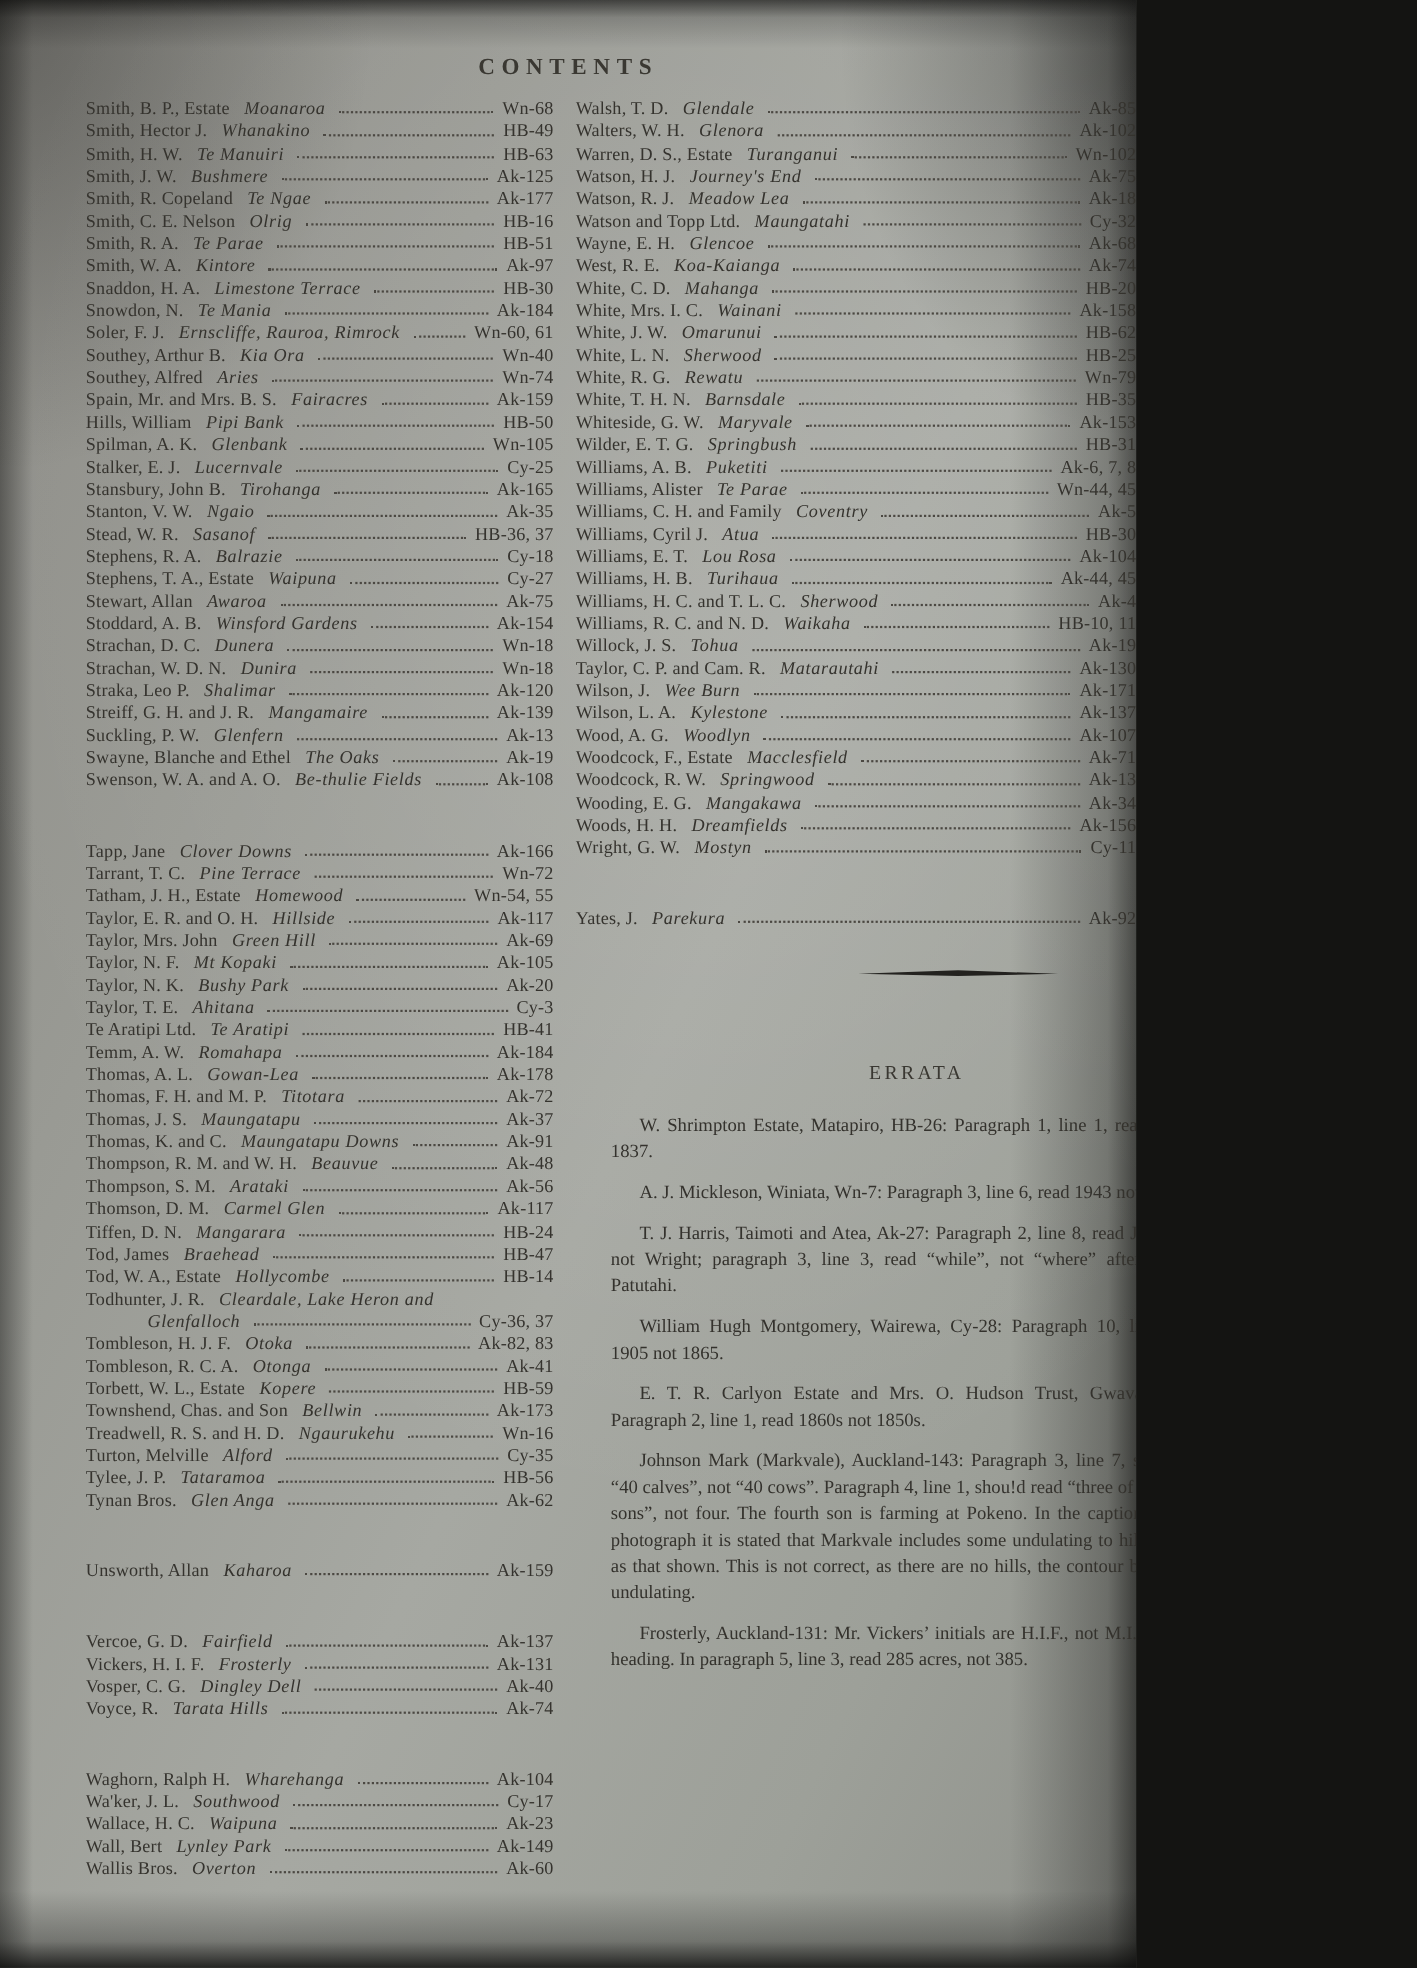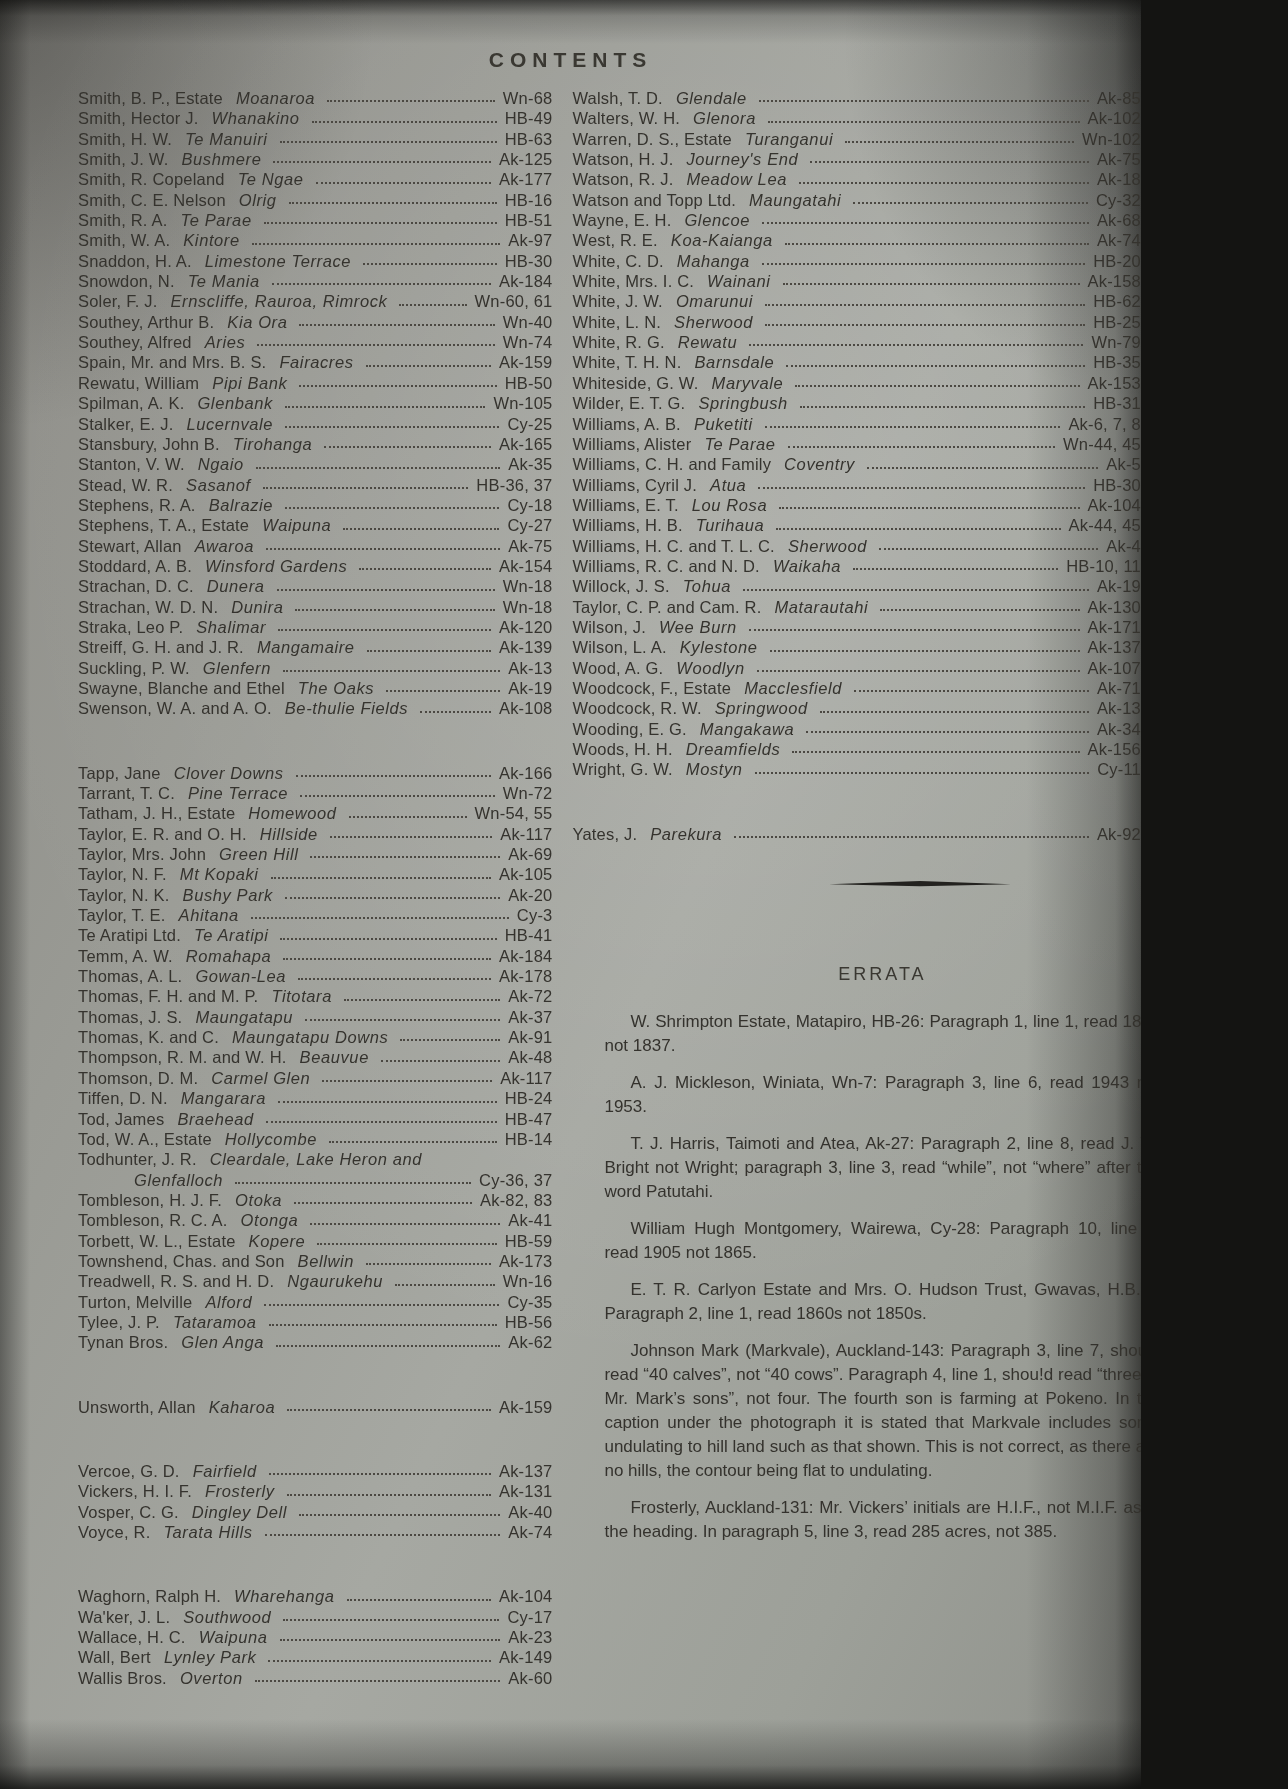--- a/index.html
+++ b/index.html
@@ -1,17 +1,17 @@
 <!DOCTYPE html>
 <html><head>
 <meta charset="utf-8">
 <style>
   html,body{margin:0;padding:0;background:#141412;}
-  .stage{position:relative;width:1141px;height:1789px;overflow:hidden;
-         font-family:Liberation Sans, sans-serif;}
+  .stage{position:relative;width:1033px;height:1789px;overflow:hidden;
+         font-family:Liberation Serif, serif;}
   .page{position:absolute;inset:0;color:#35332e;
     background:
       radial-gradient(120% 90% at 62% 28%, rgba(255,255,255,0.13), rgba(255,255,255,0) 55%),
       radial-gradient(55% 40% at 0% 0%, rgba(18,18,16,0.34), rgba(18,18,16,0) 60%),
       radial-gradient(45% 35% at 100% 2%, rgba(12,12,11,0.42), rgba(0,0,0,0) 58%),
       linear-gradient(180deg, rgba(10,10,9,0.70) 0px, rgba(10,10,9,0.22) 16px, rgba(10,10,9,0) 44px),
       linear-gradient(0deg, rgba(8,8,7,0.82) 0px, rgba(8,8,7,0.30) 24px, rgba(8,8,7,0) 70px),
       linear-gradient(90deg, rgba(12,12,11,0.42) 0px, rgba(12,12,11,0) 30px),
       linear-gradient(270deg, rgba(8,8,7,0.62) 0px, rgba(10,10,9,0.30) 26px, rgba(0,0,0,0) 115px),
       linear-gradient(90deg, rgba(0,0,0,0) 1150px, rgba(0,0,0,0.10) 1168px, rgba(0,0,0,0) 1185px),
@@ -130,21 +130,21 @@
               <span class="lead"></span>
               <span class="ref">Wn-74</span>
             </div>
             <div class="row">
               <span class="nm">Spain, Mr. and Mrs. B. S.</span>
               <span class="est">Fairacres</span>
               <span class="lead"></span>
               <span class="ref">Ak-159</span>
             </div>
             <div class="row">
-              <span class="nm">Rewatu, William</span>
+              <span class="nm">Hills, William</span>
               <span class="est">Pipi Bank</span>
               <span class="lead"></span>
               <span class="ref">HB-50</span>
             </div>
             <div class="row">
               <span class="nm">Spilman, A. K.</span>
               <span class="est">Glenbank</span>
               <span class="lead"></span>
               <span class="ref">Wn-105</span>
             </div>
@@ -322,20 +322,26 @@
               <span class="nm">Thomas, K. and C.</span>
               <span class="est">Maungatapu Downs</span>
               <span class="lead"></span>
               <span class="ref">Ak-91</span>
             </div>
             <div class="row">
               <span class="nm">Thompson, R. M. and W. H.</span>
               <span class="est">Beauvue</span>
               <span class="lead"></span>
               <span class="ref">Ak-48</span>
+            </div>
+            <div class="row">
+              <span class="nm">Thompson, S. M.</span>
+              <span class="est">Arataki</span>
+              <span class="lead"></span>
+              <span class="ref">Ak-56</span>
             </div>
             <div class="row">
               <span class="nm">Thomson, D. M.</span>
               <span class="est">Carmel Glen</span>
               <span class="lead"></span>
               <span class="ref">Ak-117</span>
             </div>
             <div class="row">
               <span class="nm">Tiffen, D. N.</span>
               <span class="est">Mangarara</span>

